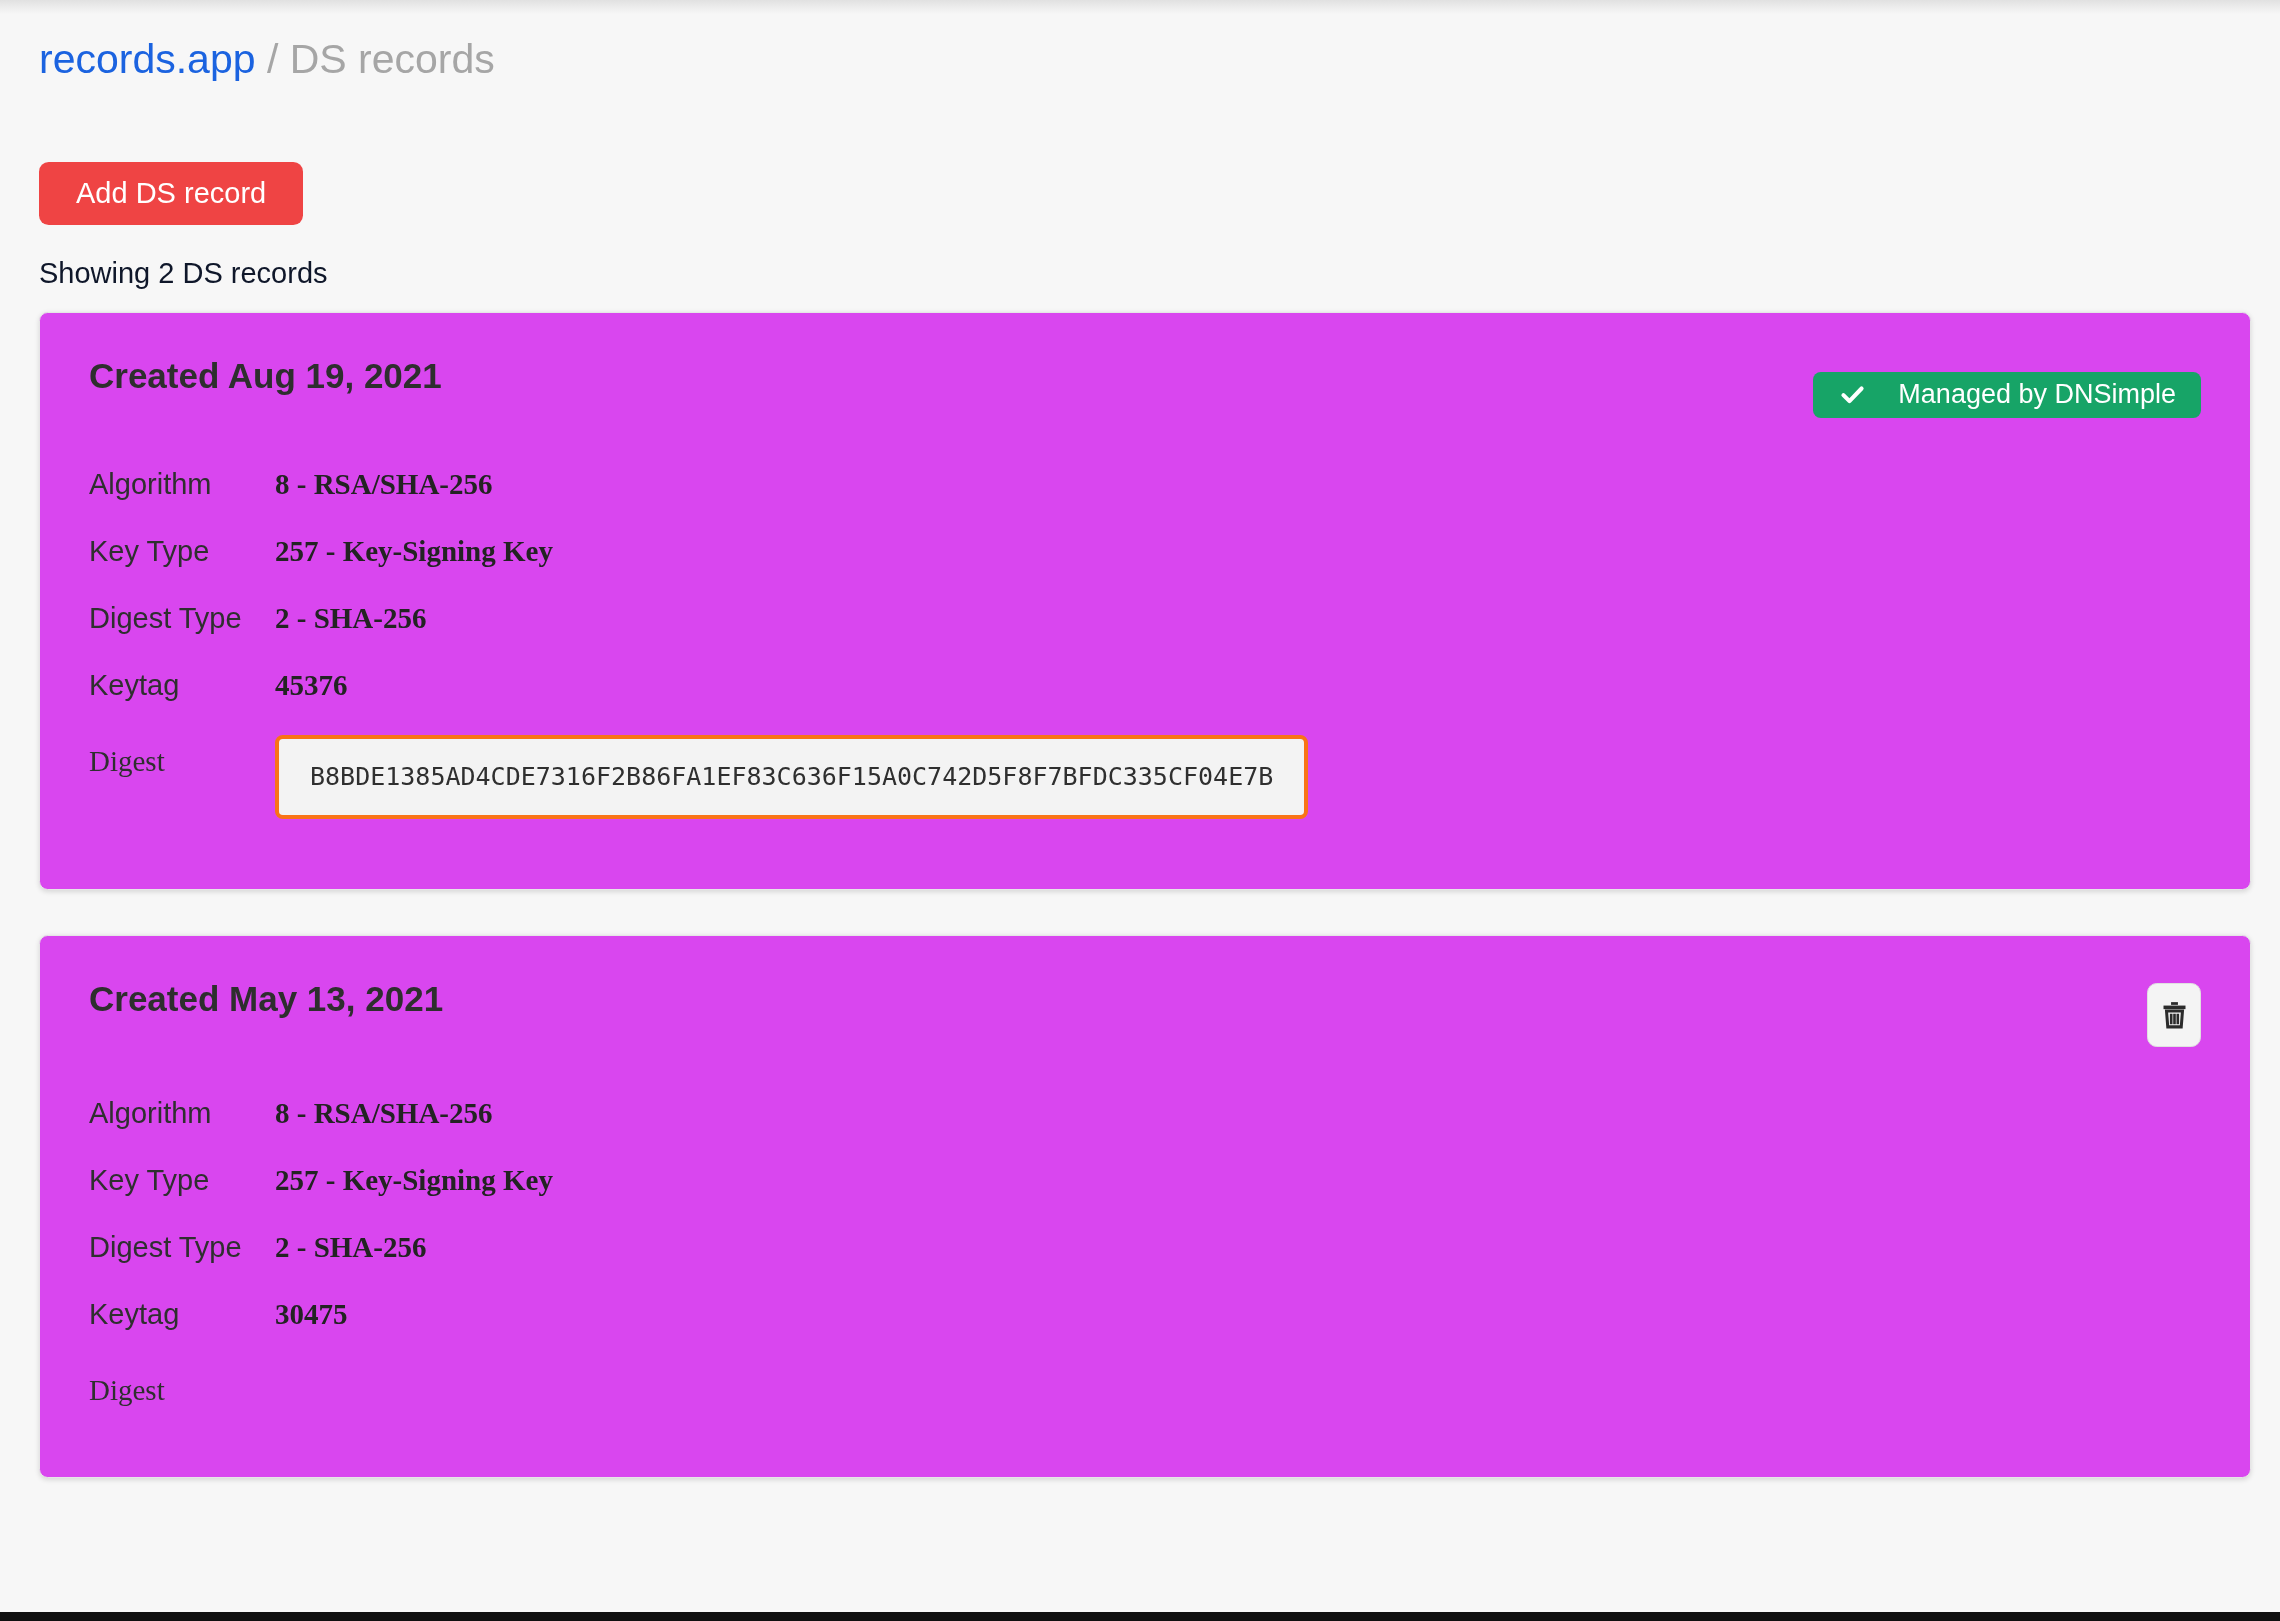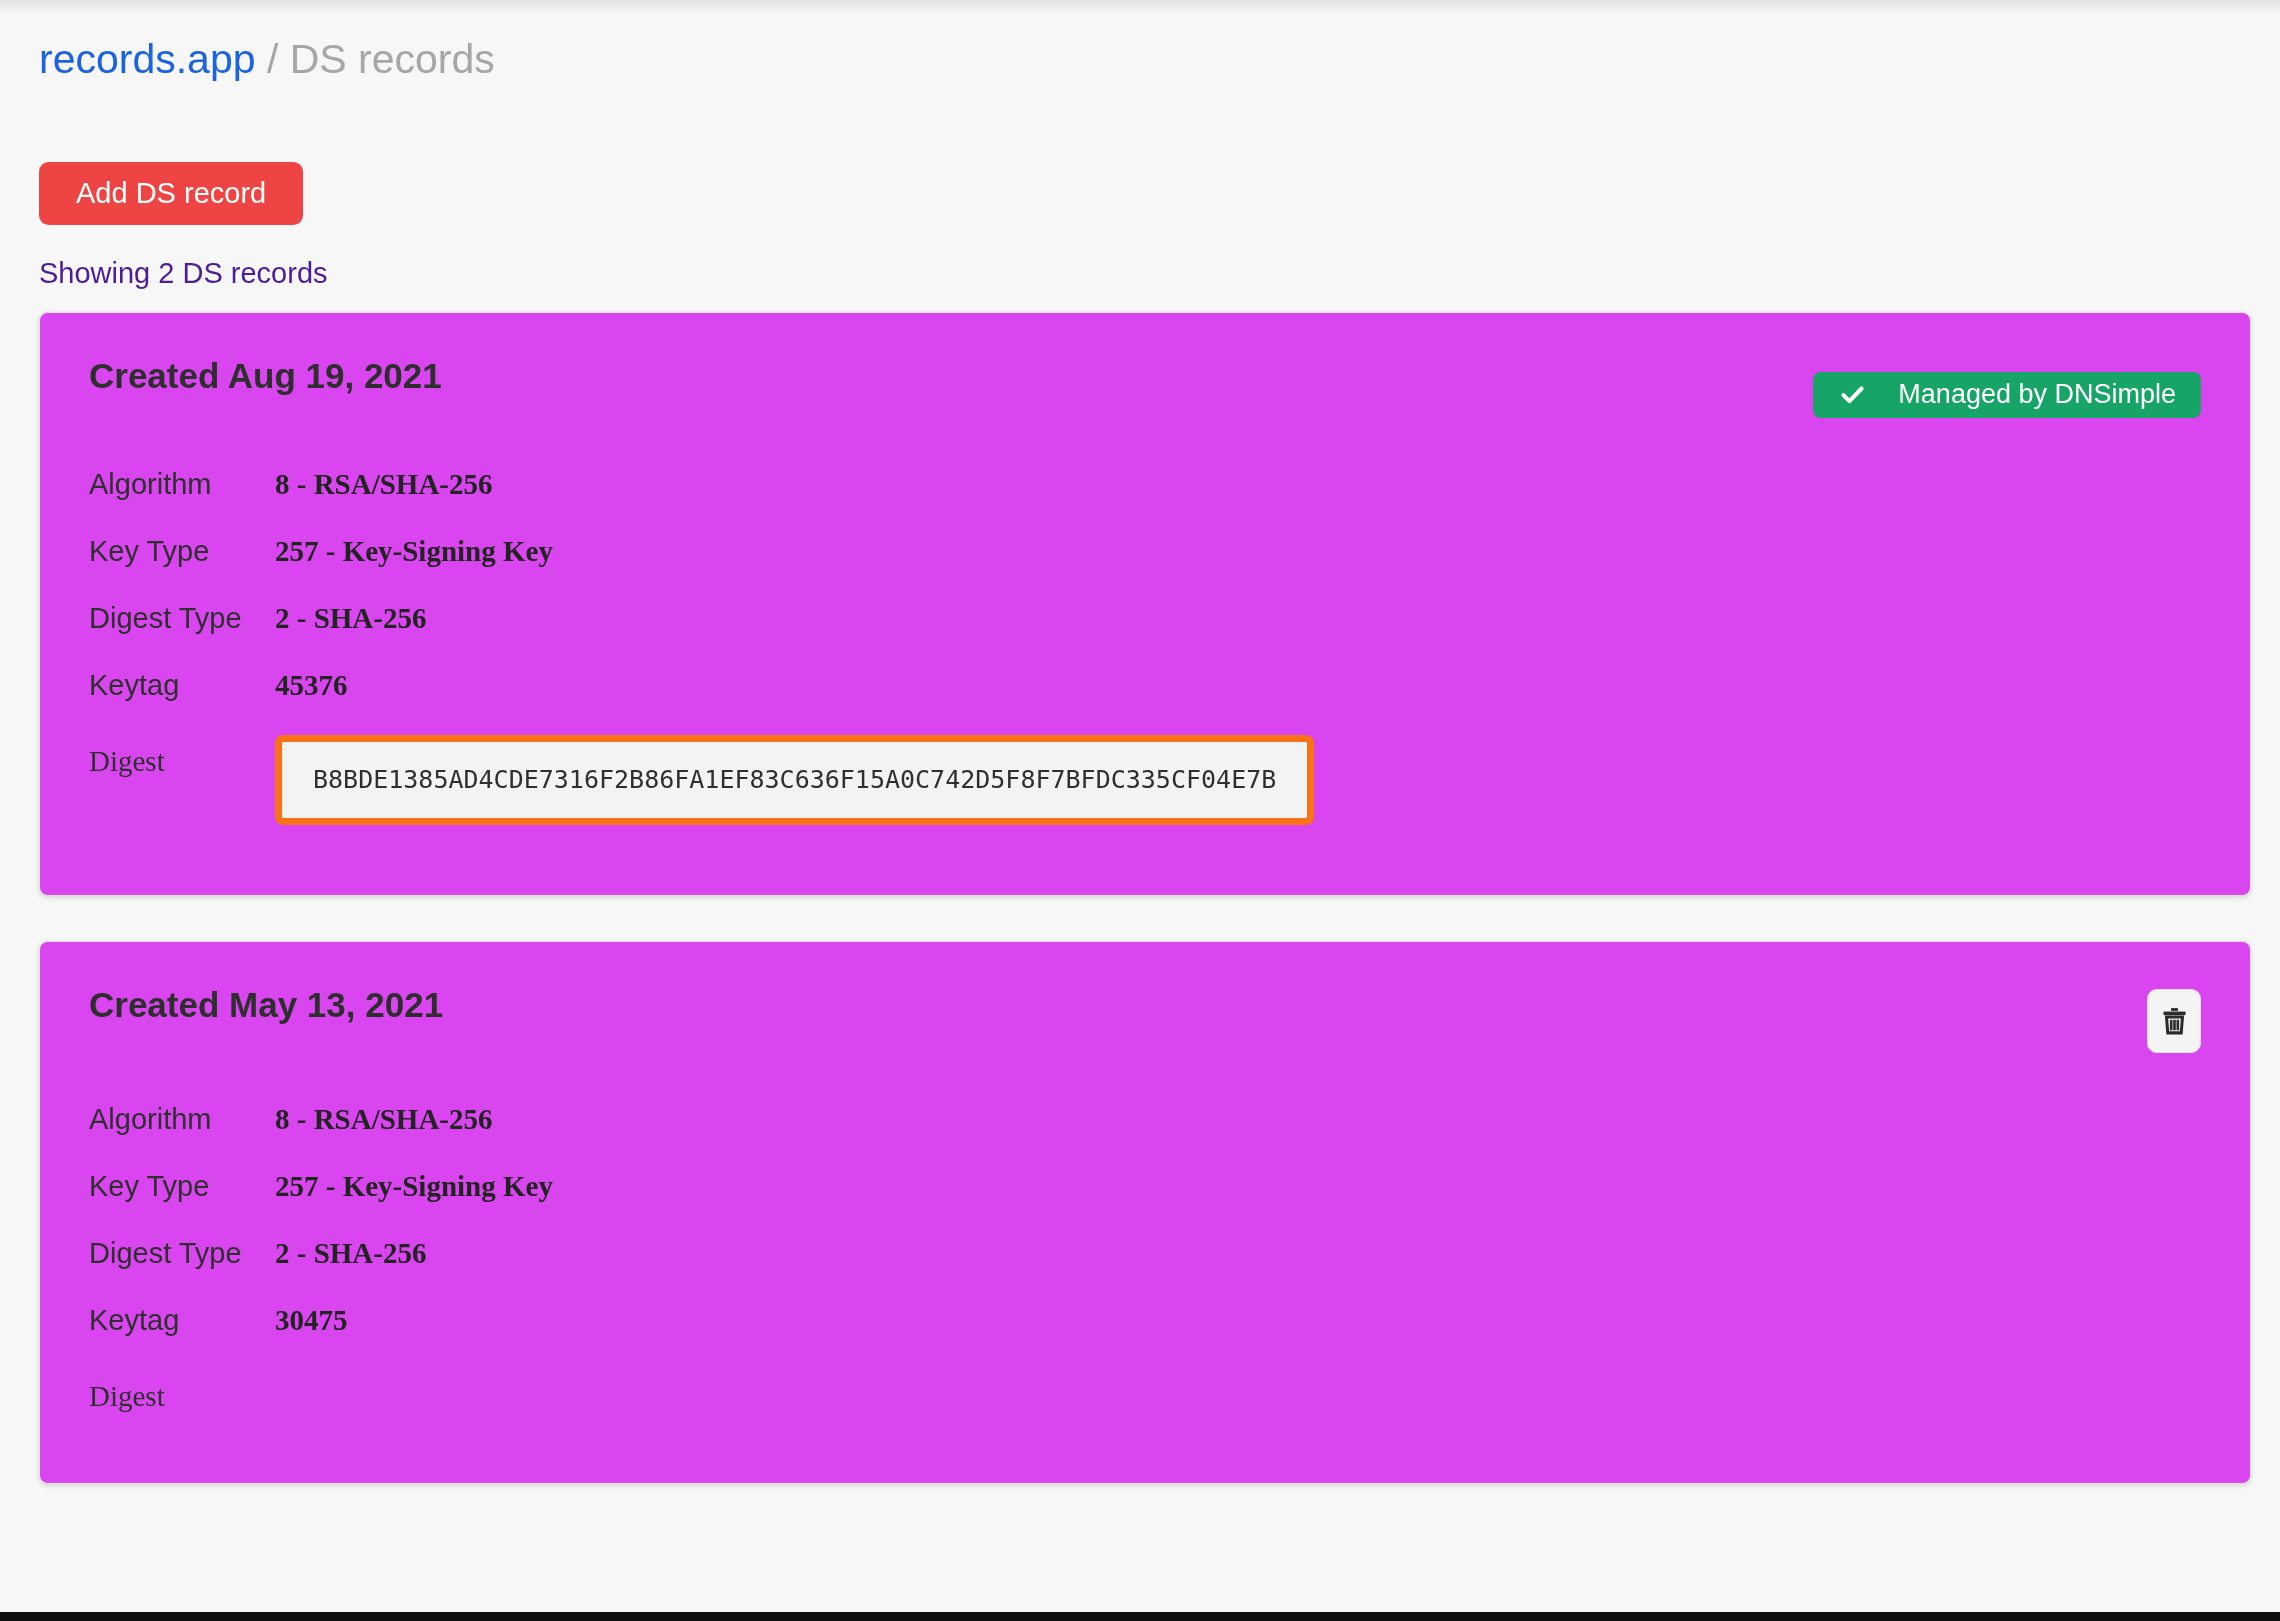--- a/index.html
+++ b/index.html
@@ -62,21 +62,21 @@
     font-weight: 500;
     line-height: 63px;
     border: none;
     border-radius: 9.7px;
     cursor: pointer;
   }
   .summary {
     margin-top: 31px;
     font-size: 29px;
     line-height: 35px;
-    color: #4c1d95;
+    color: #0f172a;
   }
   
   .card {
     margin-top: 21.3px;
     background: #d946ef;
     border: 1px solid #e6e6e6;
     border-radius: 8.7px;
     box-shadow: 0 1.9px 4.9px rgba(0,0,0,0.13);
     padding: 43px 49px 70px 49px;
   }
@@ -144,21 +144,21 @@
   .digest-row {
     display: flex;
     align-items: flex-start;
     margin-bottom: 0;
   }
   .digest-row .field-label { padding-top: 9.7px; font-family: Liberation Serif, serif; }
   .digest-box {
     display: inline-block;
     padding: 23px 31px;
     background: #f3f3f3;
-    border: 7px solid #f97316;
+    border: 4px solid #f97316;
     border-radius: 7.8px;
     font-family: "DejaVu Sans Mono", monospace;
     font-size: 25px;
     line-height: 30px;
     color: #2f2f2f;
     white-space: nowrap;
     cursor: text;
   }
 </style>
 </head>

